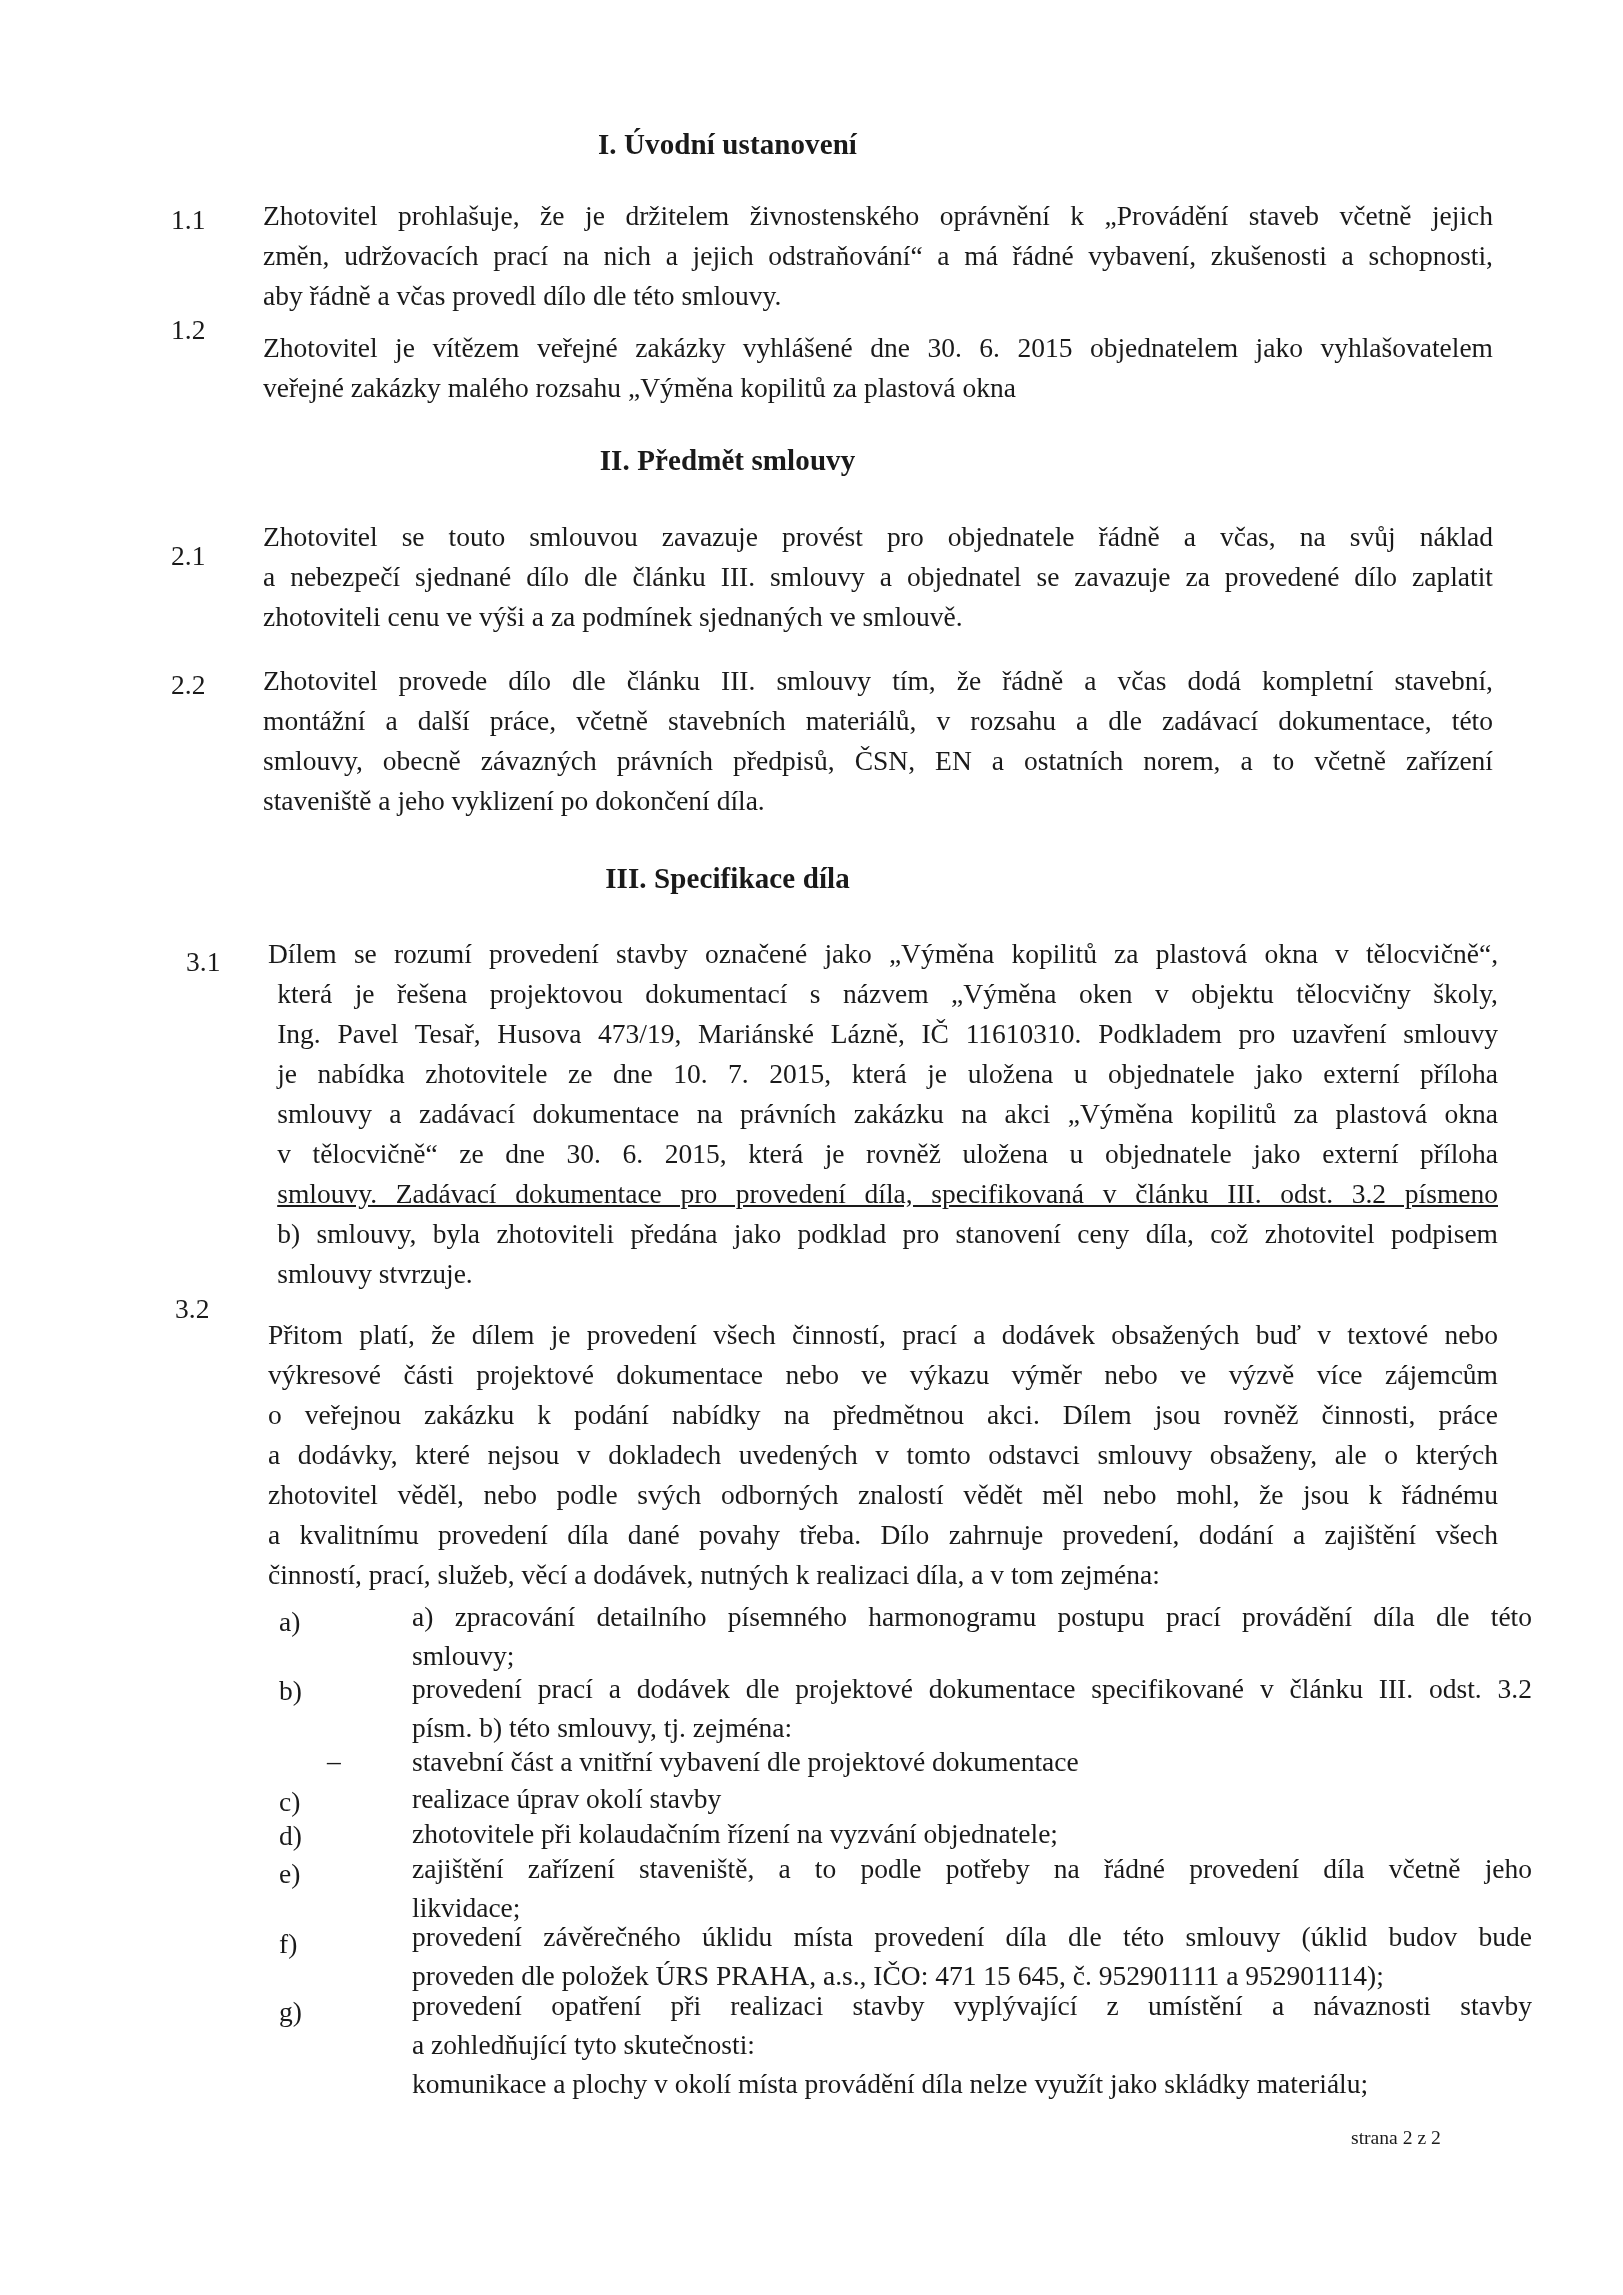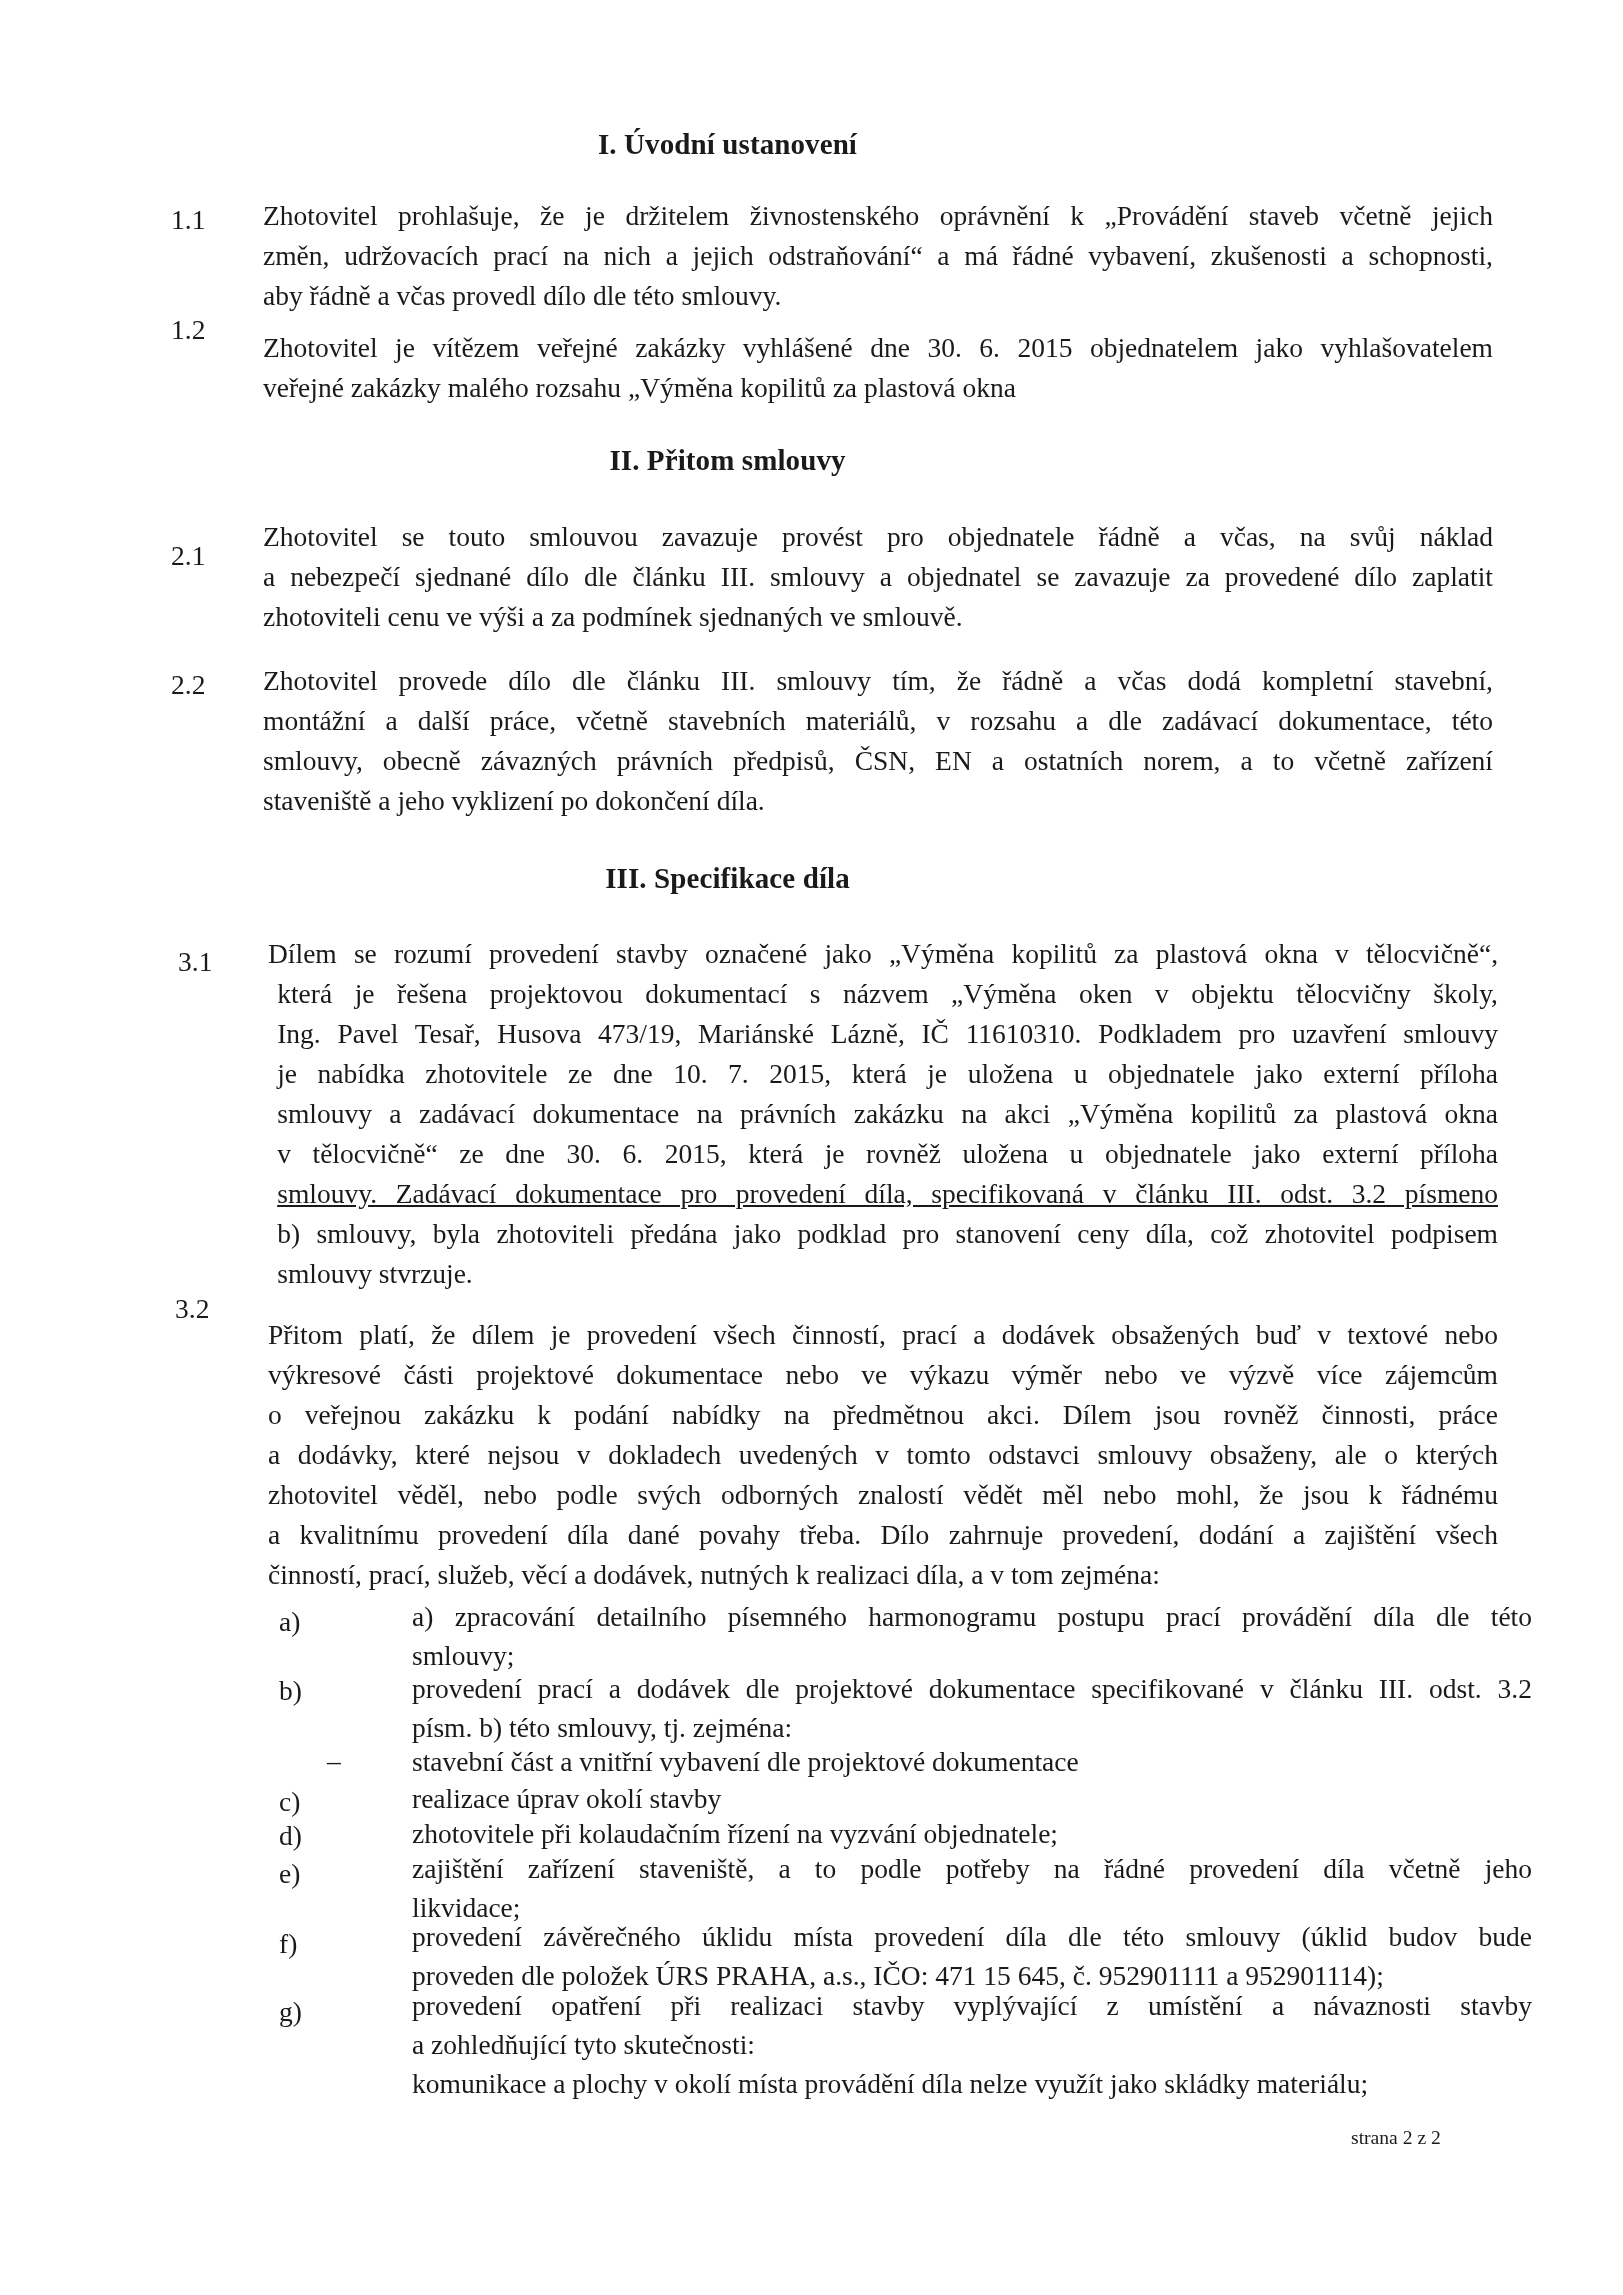--- a/index.html
+++ b/index.html
@@ -38,40 +38,40 @@
     <span class="j">změn, udržovacích prací na nich a jejich odstraňování“ a má řádné vybavení, zkušenosti a schopnosti,</span>
     <span class="l">aby řádně a včas provedl dílo dle této smlouvy.</span>
   </div>
 
   <div class="num" style="left:171px; top:314px;">1.2</div>
   <div class="para" style="left:263px; top:328px; width:1230px;">
     <span class="j">Zhotovitel je vítězem veřejné zakázky vyhlášené dne 30. 6. 2015 objednatelem jako vyhlašovatelem</span>
     <span class="l">veřejné zakázky malého rozsahu „Výměna kopilitů za plastová okna</span>
   </div>
 
-  <div class="heading" style="top:444px;">II. Přitom smlouvy</div>
+  <div class="heading" style="top:444px;">II. Předmět smlouvy</div>
 
   <div class="num" style="left:171px; top:500px;margin-top:40px;">2.1</div>
   <div class="para" style="left:263px; top:517px; width:1230px;">
     <span class="j">Zhotovitel se touto smlouvou zavazuje provést pro objednatele řádně a včas, na svůj náklad</span>
     <span class="j">a nebezpečí sjednané dílo dle článku III. smlouvy a objednatel se zavazuje za provedené dílo zaplatit</span>
     <span class="l">zhotoviteli cenu ve výši a za podmínek sjednaných ve smlouvě.</span>
   </div>
 
   <div class="num" style="left:171px; top:669px;">2.2</div>
   <div class="para" style="left:263px; top:661px; width:1230px;">
     <span class="j">Zhotovitel provede dílo dle článku III. smlouvy tím, že řádně a včas dodá kompletní stavební,</span>
     <span class="j">montážní a další práce, včetně stavebních materiálů, v rozsahu a dle zadávací dokumentace, této</span>
     <span class="j">smlouvy, obecně závazných právních předpisů, ČSN, EN a ostatních norem, a to včetně zařízení</span>
     <span class="l">staveniště a jeho vyklizení po dokončení díla.</span>
   </div>
 
   <div class="heading" style="top:862px;">III. Specifikace díla</div>
 
-  <div class="num" style="left:178px; top:946px;">3.1</div>
+  <div class="num" style="left:186px; top:946px;">3.1</div>
   <div class="para" style="left:268px; top:934px; width:1230px;">
     <span class="j">Dílem se rozumí provedení stavby označené jako „Výměna kopilitů za plastová okna v tělocvičně“,</span>
     <span class="j" style="padding-left:9.2px;">která je řešena projektovou dokumentací s názvem „Výměna oken v objektu tělocvičny školy,</span>
     <span class="j" style="padding-left:9.2px;">Ing. Pavel Tesař, Husova 473/19, Mariánské Lázně, IČ 11610310. Podkladem pro uzavření smlouvy</span>
     <span class="j" style="padding-left:9.2px;">je nabídka zhotovitele ze dne 10. 7. 2015, která je uložena u objednatele jako externí příloha</span>
     <span class="j" style="padding-left:9.2px;">smlouvy a zadávací dokumentace na právních zakázku na akci „Výměna kopilitů za plastová okna</span>
     <span class="j" style="padding-left:9.2px;">v tělocvičně“ ze dne 30. 6. 2015, která je rovněž uložena u objednatele jako externí příloha</span>
     <span class="j" style="padding-left:9.2px;text-decoration:underline;">smlouvy. Zadávací dokumentace pro provedení díla, specifikovaná v článku III. odst. 3.2 písmeno</span>
     <span class="j" style="padding-left:9.2px;">b) smlouvy, byla zhotoviteli předána jako podklad pro stanovení ceny díla, což zhotovitel podpisem</span>
     <span class="l" style="padding-left:9.2px;">smlouvy stvrzuje.</span>

